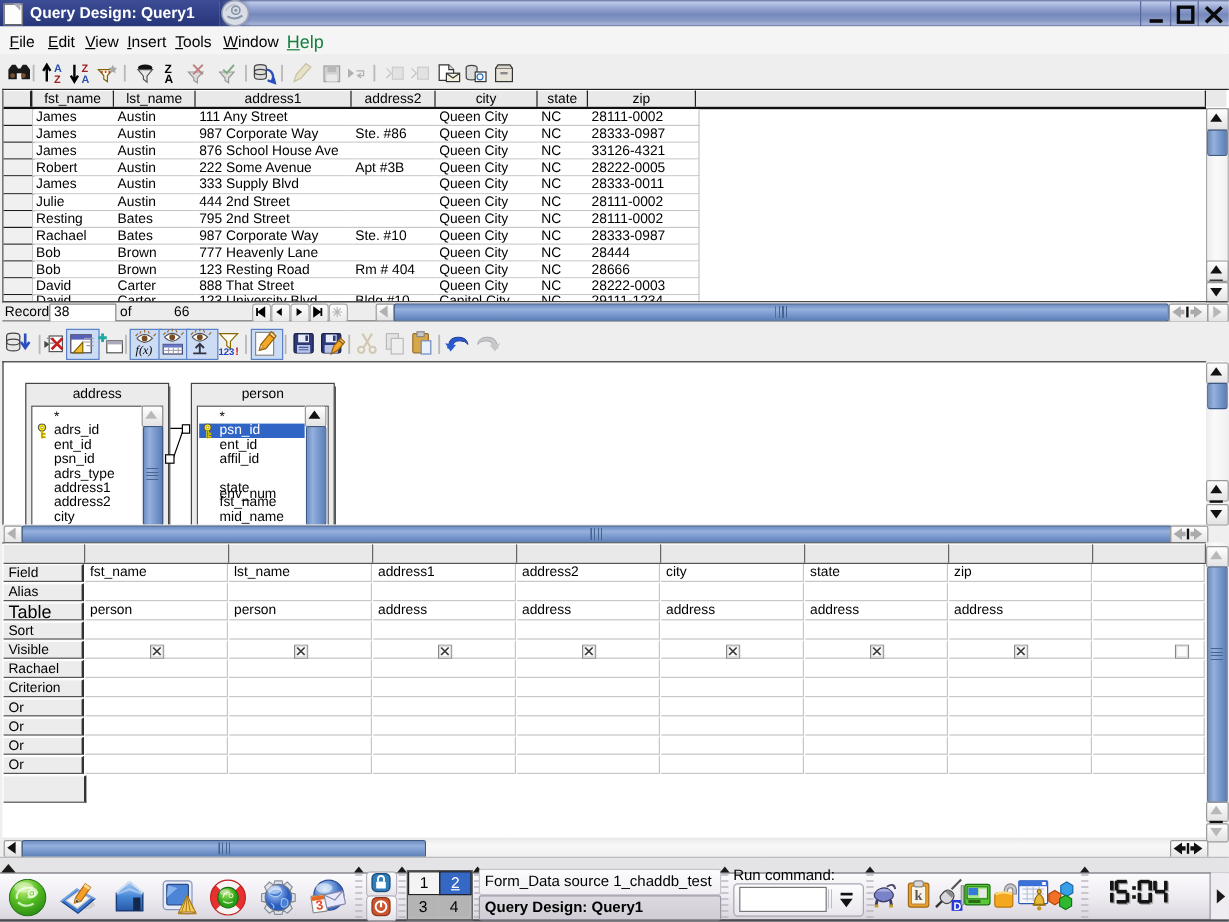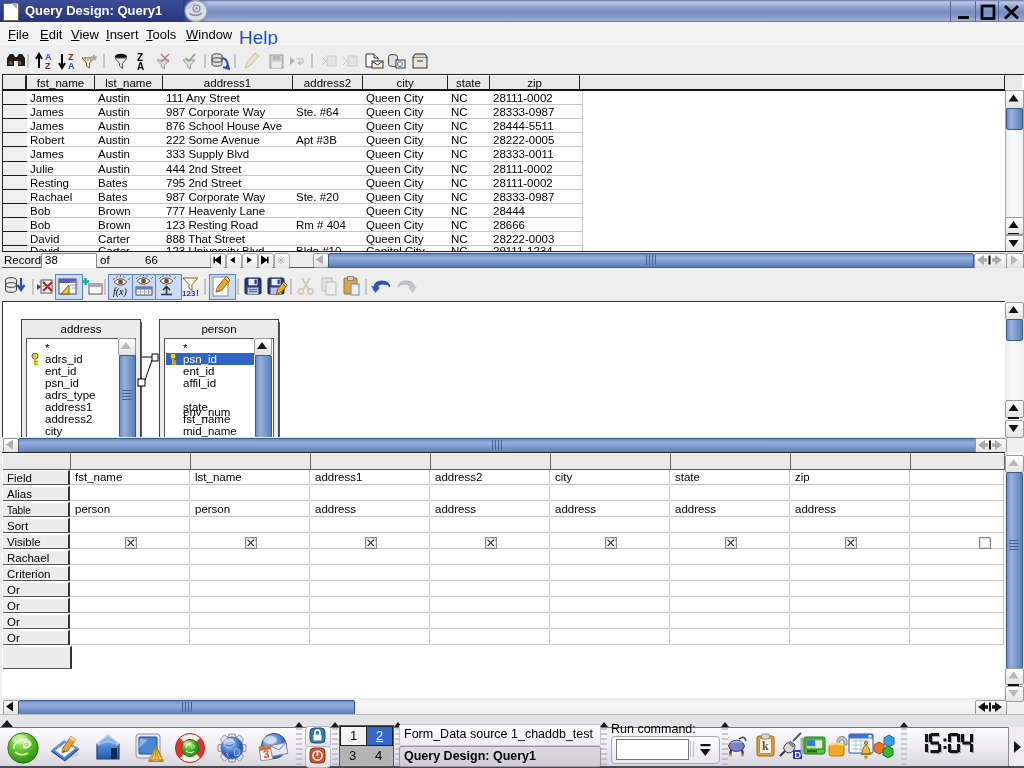--- a/index.html
+++ b/index.html
@@ -37,21 +37,21 @@
  <path d="M57 6 L70 18.5 M70 6 L57 18.5" stroke="#0a0a0a" stroke-width="3"></path>
 </svg>
 
 <div class="ab" style="left:0;top:22px;width:1024px;height:23px;background:#f5f5f6;border-bottom:1px solid #dcdcdc;"></div>
 <div class="tx" style="left:8px;top:27px;font-size:13px;color:#000;"><span style="text-decoration:underline">F</span>ile</div>
 <div class="tx" style="left:40px;top:27px;font-size:13px;color:#000;"><span style="text-decoration:underline">E</span>dit</div>
 <div class="tx" style="left:71px;top:27px;font-size:13px;color:#000;"><span style="text-decoration:underline">V</span>iew</div>
 <div class="tx" style="left:106px;top:27px;font-size:13px;color:#000;"><span style="text-decoration:underline">I</span>nsert</div>
 <div class="tx" style="left:146px;top:27px;font-size:13px;color:#000;"><span style="text-decoration:underline">T</span>ools</div>
 <div class="tx" style="left:186px;top:27px;font-size:13px;color:#000;"><span style="text-decoration:underline">W</span>indow</div>
-<div class="tx" style="left:239px;top:27px;font-size:19px;color:#1d4ed8;"><span style="text-decoration:underline">H</span>elp</div>
+<div class="tx" style="left:239px;top:27px;font-size:15px;color:#15803d;"><span style="text-decoration:underline">H</span>elp</div>
 
 <div class="ab" style="left:0;top:45px;width:1024px;height:29px;background:#eeeeef;"></div>
 <svg class="ab" style="left:0;top:46px;" width="440" height="28" viewBox="0 0 440 28">
  <g>
 
   <path d="M7 12 l3 -4 h3 l2 3 h2 l2 -3 h3 l3 4 v8 h-7 v-5 h-4 v5 h-7 z" fill="#1a1a1a"></path>
   <circle cx="10.5" cy="17" r="2" fill="#7a5230"></circle>
         <circle cx="19.5" cy="17" r="2" fill="#7a5230"></circle>
   <line x1="28" y1="8" x2="28" y2="22" stroke="#b8b8b8" stroke-width="1.5"></line>
 
@@ -139,32 +139,32 @@
 <div class="ab" style="left:95px;top:91px;width:67px;height:13px;border-right:1px solid #c6c6c6;border-bottom:1px solid #c6c6c6;overflow:hidden;font-size:11.5px;line-height:14px;color:#000;padding-left:3px;background:#fff;">Austin</div>
 <div class="ab" style="left:163px;top:91px;width:129px;height:13px;border-right:1px solid #c6c6c6;border-bottom:1px solid #c6c6c6;overflow:hidden;font-size:11.5px;line-height:14px;color:#000;padding-left:3px;background:#fff;">111 Any Street</div>
 <div class="ab" style="left:293px;top:91px;width:69px;height:13px;border-right:1px solid #c6c6c6;border-bottom:1px solid #c6c6c6;overflow:hidden;font-size:11.5px;line-height:14px;color:#000;padding-left:3px;background:#fff;"></div>
 <div class="ab" style="left:363px;top:91px;width:84px;height:13px;border-right:1px solid #c6c6c6;border-bottom:1px solid #c6c6c6;overflow:hidden;font-size:11.5px;line-height:14px;color:#000;padding-left:3px;background:#fff;">Queen City</div>
 <div class="ab" style="left:448px;top:91px;width:41px;height:13px;border-right:1px solid #c6c6c6;border-bottom:1px solid #c6c6c6;overflow:hidden;font-size:11.5px;line-height:14px;color:#000;padding-left:3px;background:#fff;">NC</div>
 <div class="ab" style="left:490px;top:91px;width:89px;height:13px;border-right:1px solid #c6c6c6;border-bottom:1px solid #c6c6c6;overflow:hidden;font-size:11.5px;line-height:14px;color:#000;padding-left:3px;background:#fff;">28111-0002</div>
 <div class="ab" style="left:3px;top:105px;width:24px;height:13px;background:#f0f0f0;border-right:2px solid #1a1a1a;border-bottom:1.5px solid #1a1a1a;"></div>
 <div class="ab" style="left:27px;top:105px;width:67px;height:13px;border-right:1px solid #c6c6c6;border-bottom:1px solid #c6c6c6;overflow:hidden;font-size:11.5px;line-height:14px;color:#000;padding-left:3px;background:#fff;">James</div>
 <div class="ab" style="left:95px;top:105px;width:67px;height:13px;border-right:1px solid #c6c6c6;border-bottom:1px solid #c6c6c6;overflow:hidden;font-size:11.5px;line-height:14px;color:#000;padding-left:3px;background:#fff;">Austin</div>
 <div class="ab" style="left:163px;top:105px;width:129px;height:13px;border-right:1px solid #c6c6c6;border-bottom:1px solid #c6c6c6;overflow:hidden;font-size:11.5px;line-height:14px;color:#000;padding-left:3px;background:#fff;">987 Corporate Way</div>
-<div class="ab" style="left:293px;top:105px;width:69px;height:13px;border-right:1px solid #c6c6c6;border-bottom:1px solid #c6c6c6;overflow:hidden;font-size:11.5px;line-height:14px;color:#000;padding-left:3px;background:#fff;">Ste. #64</div>
+<div class="ab" style="left:293px;top:105px;width:69px;height:13px;border-right:1px solid #c6c6c6;border-bottom:1px solid #c6c6c6;overflow:hidden;font-size:11.5px;line-height:14px;color:#000;padding-left:3px;background:#fff;">Ste. #86</div>
 <div class="ab" style="left:363px;top:105px;width:84px;height:13px;border-right:1px solid #c6c6c6;border-bottom:1px solid #c6c6c6;overflow:hidden;font-size:11.5px;line-height:14px;color:#000;padding-left:3px;background:#fff;">Queen City</div>
 <div class="ab" style="left:448px;top:105px;width:41px;height:13px;border-right:1px solid #c6c6c6;border-bottom:1px solid #c6c6c6;overflow:hidden;font-size:11.5px;line-height:14px;color:#000;padding-left:3px;background:#fff;">NC</div>
 <div class="ab" style="left:490px;top:105px;width:89px;height:13px;border-right:1px solid #c6c6c6;border-bottom:1px solid #c6c6c6;overflow:hidden;font-size:11.5px;line-height:14px;color:#000;padding-left:3px;background:#fff;">28333-0987</div>
 <div class="ab" style="left:3px;top:119px;width:24px;height:13px;background:#f0f0f0;border-right:2px solid #1a1a1a;border-bottom:1.5px solid #1a1a1a;"></div>
 <div class="ab" style="left:27px;top:119px;width:67px;height:13px;border-right:1px solid #c6c6c6;border-bottom:1px solid #c6c6c6;overflow:hidden;font-size:11.5px;line-height:14px;color:#000;padding-left:3px;background:#fff;">James</div>
 <div class="ab" style="left:95px;top:119px;width:67px;height:13px;border-right:1px solid #c6c6c6;border-bottom:1px solid #c6c6c6;overflow:hidden;font-size:11.5px;line-height:14px;color:#000;padding-left:3px;background:#fff;">Austin</div>
 <div class="ab" style="left:163px;top:119px;width:129px;height:13px;border-right:1px solid #c6c6c6;border-bottom:1px solid #c6c6c6;overflow:hidden;font-size:11.5px;line-height:14px;color:#000;padding-left:3px;background:#fff;">876 School House Ave</div>
 <div class="ab" style="left:293px;top:119px;width:69px;height:13px;border-right:1px solid #c6c6c6;border-bottom:1px solid #c6c6c6;overflow:hidden;font-size:11.5px;line-height:14px;color:#000;padding-left:3px;background:#fff;"></div>
 <div class="ab" style="left:363px;top:119px;width:84px;height:13px;border-right:1px solid #c6c6c6;border-bottom:1px solid #c6c6c6;overflow:hidden;font-size:11.5px;line-height:14px;color:#000;padding-left:3px;background:#fff;">Queen City</div>
 <div class="ab" style="left:448px;top:119px;width:41px;height:13px;border-right:1px solid #c6c6c6;border-bottom:1px solid #c6c6c6;overflow:hidden;font-size:11.5px;line-height:14px;color:#000;padding-left:3px;background:#fff;">NC</div>
-<div class="ab" style="left:490px;top:119px;width:89px;height:13px;border-right:1px solid #c6c6c6;border-bottom:1px solid #c6c6c6;overflow:hidden;font-size:11.5px;line-height:14px;color:#000;padding-left:3px;background:#fff;">28444-5511</div>
+<div class="ab" style="left:490px;top:119px;width:89px;height:13px;border-right:1px solid #c6c6c6;border-bottom:1px solid #c6c6c6;overflow:hidden;font-size:11.5px;line-height:14px;color:#000;padding-left:3px;background:#fff;">33126-4321</div>
 <div class="ab" style="left:3px;top:133px;width:24px;height:13px;background:#f0f0f0;border-right:2px solid #1a1a1a;border-bottom:1.5px solid #1a1a1a;"></div>
 <div class="ab" style="left:27px;top:133px;width:67px;height:13px;border-right:1px solid #c6c6c6;border-bottom:1px solid #c6c6c6;overflow:hidden;font-size:11.5px;line-height:14px;color:#000;padding-left:3px;background:#fff;">Robert</div>
 <div class="ab" style="left:95px;top:133px;width:67px;height:13px;border-right:1px solid #c6c6c6;border-bottom:1px solid #c6c6c6;overflow:hidden;font-size:11.5px;line-height:14px;color:#000;padding-left:3px;background:#fff;">Austin</div>
 <div class="ab" style="left:163px;top:133px;width:129px;height:13px;border-right:1px solid #c6c6c6;border-bottom:1px solid #c6c6c6;overflow:hidden;font-size:11.5px;line-height:14px;color:#000;padding-left:3px;background:#fff;">222 Some Avenue</div>
 <div class="ab" style="left:293px;top:133px;width:69px;height:13px;border-right:1px solid #c6c6c6;border-bottom:1px solid #c6c6c6;overflow:hidden;font-size:11.5px;line-height:14px;color:#000;padding-left:3px;background:#fff;">Apt #3B</div>
 <div class="ab" style="left:363px;top:133px;width:84px;height:13px;border-right:1px solid #c6c6c6;border-bottom:1px solid #c6c6c6;overflow:hidden;font-size:11.5px;line-height:14px;color:#000;padding-left:3px;background:#fff;">Queen City</div>
 <div class="ab" style="left:448px;top:133px;width:41px;height:13px;border-right:1px solid #c6c6c6;border-bottom:1px solid #c6c6c6;overflow:hidden;font-size:11.5px;line-height:14px;color:#000;padding-left:3px;background:#fff;">NC</div>
 <div class="ab" style="left:490px;top:133px;width:89px;height:13px;border-right:1px solid #c6c6c6;border-bottom:1px solid #c6c6c6;overflow:hidden;font-size:11.5px;line-height:14px;color:#000;padding-left:3px;background:#fff;">28222-0005</div>
 <div class="ab" style="left:3px;top:147px;width:24px;height:14px;background:#f0f0f0;border-right:2px solid #1a1a1a;border-bottom:1.5px solid #1a1a1a;"></div>
 <div class="ab" style="left:27px;top:147px;width:67px;height:14px;border-right:1px solid #c6c6c6;border-bottom:1px solid #c6c6c6;overflow:hidden;font-size:11.5px;line-height:14px;color:#000;padding-left:3px;background:#fff;">James</div>
@@ -187,21 +187,21 @@
 <div class="ab" style="left:95px;top:176px;width:67px;height:13px;border-right:1px solid #c6c6c6;border-bottom:1px solid #c6c6c6;overflow:hidden;font-size:11.5px;line-height:14px;color:#000;padding-left:3px;background:#fff;">Bates</div>
 <div class="ab" style="left:163px;top:176px;width:129px;height:13px;border-right:1px solid #c6c6c6;border-bottom:1px solid #c6c6c6;overflow:hidden;font-size:11.5px;line-height:14px;color:#000;padding-left:3px;background:#fff;">795 2nd Street</div>
 <div class="ab" style="left:293px;top:176px;width:69px;height:13px;border-right:1px solid #c6c6c6;border-bottom:1px solid #c6c6c6;overflow:hidden;font-size:11.5px;line-height:14px;color:#000;padding-left:3px;background:#fff;"></div>
 <div class="ab" style="left:363px;top:176px;width:84px;height:13px;border-right:1px solid #c6c6c6;border-bottom:1px solid #c6c6c6;overflow:hidden;font-size:11.5px;line-height:14px;color:#000;padding-left:3px;background:#fff;">Queen City</div>
 <div class="ab" style="left:448px;top:176px;width:41px;height:13px;border-right:1px solid #c6c6c6;border-bottom:1px solid #c6c6c6;overflow:hidden;font-size:11.5px;line-height:14px;color:#000;padding-left:3px;background:#fff;">NC</div>
 <div class="ab" style="left:490px;top:176px;width:89px;height:13px;border-right:1px solid #c6c6c6;border-bottom:1px solid #c6c6c6;overflow:hidden;font-size:11.5px;line-height:14px;color:#000;padding-left:3px;background:#fff;">28111-0002</div>
 <div class="ab" style="left:3px;top:190px;width:24px;height:13px;background:#f0f0f0;border-right:2px solid #1a1a1a;border-bottom:1.5px solid #1a1a1a;"></div>
 <div class="ab" style="left:27px;top:190px;width:67px;height:13px;border-right:1px solid #c6c6c6;border-bottom:1px solid #c6c6c6;overflow:hidden;font-size:11.5px;line-height:14px;color:#000;padding-left:3px;background:#fff;">Rachael</div>
 <div class="ab" style="left:95px;top:190px;width:67px;height:13px;border-right:1px solid #c6c6c6;border-bottom:1px solid #c6c6c6;overflow:hidden;font-size:11.5px;line-height:14px;color:#000;padding-left:3px;background:#fff;">Bates</div>
 <div class="ab" style="left:163px;top:190px;width:129px;height:13px;border-right:1px solid #c6c6c6;border-bottom:1px solid #c6c6c6;overflow:hidden;font-size:11.5px;line-height:14px;color:#000;padding-left:3px;background:#fff;">987 Corporate Way</div>
-<div class="ab" style="left:293px;top:190px;width:69px;height:13px;border-right:1px solid #c6c6c6;border-bottom:1px solid #c6c6c6;overflow:hidden;font-size:11.5px;line-height:14px;color:#000;padding-left:3px;background:#fff;">Ste. #20</div>
+<div class="ab" style="left:293px;top:190px;width:69px;height:13px;border-right:1px solid #c6c6c6;border-bottom:1px solid #c6c6c6;overflow:hidden;font-size:11.5px;line-height:14px;color:#000;padding-left:3px;background:#fff;">Ste. #10</div>
 <div class="ab" style="left:363px;top:190px;width:84px;height:13px;border-right:1px solid #c6c6c6;border-bottom:1px solid #c6c6c6;overflow:hidden;font-size:11.5px;line-height:14px;color:#000;padding-left:3px;background:#fff;">Queen City</div>
 <div class="ab" style="left:448px;top:190px;width:41px;height:13px;border-right:1px solid #c6c6c6;border-bottom:1px solid #c6c6c6;overflow:hidden;font-size:11.5px;line-height:14px;color:#000;padding-left:3px;background:#fff;">NC</div>
 <div class="ab" style="left:490px;top:190px;width:89px;height:13px;border-right:1px solid #c6c6c6;border-bottom:1px solid #c6c6c6;overflow:hidden;font-size:11.5px;line-height:14px;color:#000;padding-left:3px;background:#fff;">28333-0987</div>
 <div class="ab" style="left:3px;top:204px;width:24px;height:13px;background:#f0f0f0;border-right:2px solid #1a1a1a;border-bottom:1.5px solid #1a1a1a;"></div>
 <div class="ab" style="left:27px;top:204px;width:67px;height:13px;border-right:1px solid #c6c6c6;border-bottom:1px solid #c6c6c6;overflow:hidden;font-size:11.5px;line-height:14px;color:#000;padding-left:3px;background:#fff;">Bob</div>
 <div class="ab" style="left:95px;top:204px;width:67px;height:13px;border-right:1px solid #c6c6c6;border-bottom:1px solid #c6c6c6;overflow:hidden;font-size:11.5px;line-height:14px;color:#000;padding-left:3px;background:#fff;">Brown</div>
 <div class="ab" style="left:163px;top:204px;width:129px;height:13px;border-right:1px solid #c6c6c6;border-bottom:1px solid #c6c6c6;overflow:hidden;font-size:11.5px;line-height:14px;color:#000;padding-left:3px;background:#fff;">777 Heavenly Lane</div>
 <div class="ab" style="left:293px;top:204px;width:69px;height:13px;border-right:1px solid #c6c6c6;border-bottom:1px solid #c6c6c6;overflow:hidden;font-size:11.5px;line-height:14px;color:#000;padding-left:3px;background:#fff;"></div>
 <div class="ab" style="left:363px;top:204px;width:84px;height:13px;border-right:1px solid #c6c6c6;border-bottom:1px solid #c6c6c6;overflow:hidden;font-size:11.5px;line-height:14px;color:#000;padding-left:3px;background:#fff;">Queen City</div>
 <div class="ab" style="left:448px;top:204px;width:41px;height:13px;border-right:1px solid #c6c6c6;border-bottom:1px solid #c6c6c6;overflow:hidden;font-size:11.5px;line-height:14px;color:#000;padding-left:3px;background:#fff;">NC</div>
@@ -538,21 +538,21 @@
 <div class="ab" style="left:911px;top:470px;width:93px;height:15px;border-right:1px solid #c6c6c6;border-bottom:1px solid #c6c6c6;font-size:11.5px;line-height:15px;padding-left:4px;box-sizing:border-box;overflow:hidden;background:#fff;"></div>
 <div class="ab" style="left:3px;top:486px;width:67px;height:15px;background:#ececec;border-right:2px solid #333;border-bottom:1px solid #555;font-size:11.5px;line-height:15px;padding-left:4px;box-sizing:border-box;border-top:1px solid #fff;">Alias</div>
 <div class="ab" style="left:71px;top:486px;width:119px;height:15px;border-right:1px solid #c6c6c6;border-bottom:1px solid #c6c6c6;font-size:11.5px;line-height:15px;padding-left:4px;box-sizing:border-box;overflow:hidden;background:#fff;"></div>
 <div class="ab" style="left:191px;top:486px;width:119px;height:15px;border-right:1px solid #c6c6c6;border-bottom:1px solid #c6c6c6;font-size:11.5px;line-height:15px;padding-left:4px;box-sizing:border-box;overflow:hidden;background:#fff;"></div>
 <div class="ab" style="left:311px;top:486px;width:119px;height:15px;border-right:1px solid #c6c6c6;border-bottom:1px solid #c6c6c6;font-size:11.5px;line-height:15px;padding-left:4px;box-sizing:border-box;overflow:hidden;background:#fff;"></div>
 <div class="ab" style="left:431px;top:486px;width:119px;height:15px;border-right:1px solid #c6c6c6;border-bottom:1px solid #c6c6c6;font-size:11.5px;line-height:15px;padding-left:4px;box-sizing:border-box;overflow:hidden;background:#fff;"></div>
 <div class="ab" style="left:551px;top:486px;width:119px;height:15px;border-right:1px solid #c6c6c6;border-bottom:1px solid #c6c6c6;font-size:11.5px;line-height:15px;padding-left:4px;box-sizing:border-box;overflow:hidden;background:#fff;"></div>
 <div class="ab" style="left:671px;top:486px;width:119px;height:15px;border-right:1px solid #c6c6c6;border-bottom:1px solid #c6c6c6;font-size:11.5px;line-height:15px;padding-left:4px;box-sizing:border-box;overflow:hidden;background:#fff;"></div>
 <div class="ab" style="left:791px;top:486px;width:119px;height:15px;border-right:1px solid #c6c6c6;border-bottom:1px solid #c6c6c6;font-size:11.5px;line-height:15px;padding-left:4px;box-sizing:border-box;overflow:hidden;background:#fff;"></div>
 <div class="ab" style="left:911px;top:486px;width:93px;height:15px;border-right:1px solid #c6c6c6;border-bottom:1px solid #c6c6c6;font-size:11.5px;line-height:15px;padding-left:4px;box-sizing:border-box;overflow:hidden;background:#fff;"></div>
-<div class="ab" style="left:3px;top:502px;width:67px;height:15px;background:#ececec;border-right:2px solid #333;border-bottom:1px solid #555;font-size:10px;line-height:15px;padding-left:4px;box-sizing:border-box;border-top:1px solid #fff;">Table</div>
+<div class="ab" style="left:3px;top:502px;width:67px;height:15px;background:#ececec;border-right:2px solid #333;border-bottom:1px solid #555;font-size:15px;line-height:15px;padding-left:4px;box-sizing:border-box;border-top:1px solid #fff;">Table</div>
 <div class="ab" style="left:71px;top:502px;width:119px;height:15px;border-right:1px solid #c6c6c6;border-bottom:1px solid #c6c6c6;font-size:11.5px;line-height:15px;padding-left:4px;box-sizing:border-box;overflow:hidden;background:#fff;">person</div>
 <div class="ab" style="left:191px;top:502px;width:119px;height:15px;border-right:1px solid #c6c6c6;border-bottom:1px solid #c6c6c6;font-size:11.5px;line-height:15px;padding-left:4px;box-sizing:border-box;overflow:hidden;background:#fff;">person</div>
 <div class="ab" style="left:311px;top:502px;width:119px;height:15px;border-right:1px solid #c6c6c6;border-bottom:1px solid #c6c6c6;font-size:11.5px;line-height:15px;padding-left:4px;box-sizing:border-box;overflow:hidden;background:#fff;">address</div>
 <div class="ab" style="left:431px;top:502px;width:119px;height:15px;border-right:1px solid #c6c6c6;border-bottom:1px solid #c6c6c6;font-size:11.5px;line-height:15px;padding-left:4px;box-sizing:border-box;overflow:hidden;background:#fff;">address</div>
 <div class="ab" style="left:551px;top:502px;width:119px;height:15px;border-right:1px solid #c6c6c6;border-bottom:1px solid #c6c6c6;font-size:11.5px;line-height:15px;padding-left:4px;box-sizing:border-box;overflow:hidden;background:#fff;">address</div>
 <div class="ab" style="left:671px;top:502px;width:119px;height:15px;border-right:1px solid #c6c6c6;border-bottom:1px solid #c6c6c6;font-size:11.5px;line-height:15px;padding-left:4px;box-sizing:border-box;overflow:hidden;background:#fff;">address</div>
 <div class="ab" style="left:791px;top:502px;width:119px;height:15px;border-right:1px solid #c6c6c6;border-bottom:1px solid #c6c6c6;font-size:11.5px;line-height:15px;padding-left:4px;box-sizing:border-box;overflow:hidden;background:#fff;">address</div>
 <div class="ab" style="left:911px;top:502px;width:93px;height:15px;border-right:1px solid #c6c6c6;border-bottom:1px solid #c6c6c6;font-size:11.5px;line-height:15px;padding-left:4px;box-sizing:border-box;overflow:hidden;background:#fff;"></div>
 <div class="ab" style="left:3px;top:518px;width:67px;height:15px;background:#ececec;border-right:2px solid #333;border-bottom:1px solid #555;font-size:11.5px;line-height:15px;padding-left:4px;box-sizing:border-box;border-top:1px solid #fff;">Sort</div>
 <div class="ab" style="left:71px;top:518px;width:119px;height:15px;border-right:1px solid #c6c6c6;border-bottom:1px solid #c6c6c6;font-size:11.5px;line-height:15px;padding-left:4px;box-sizing:border-box;overflow:hidden;background:#fff;"></div>

